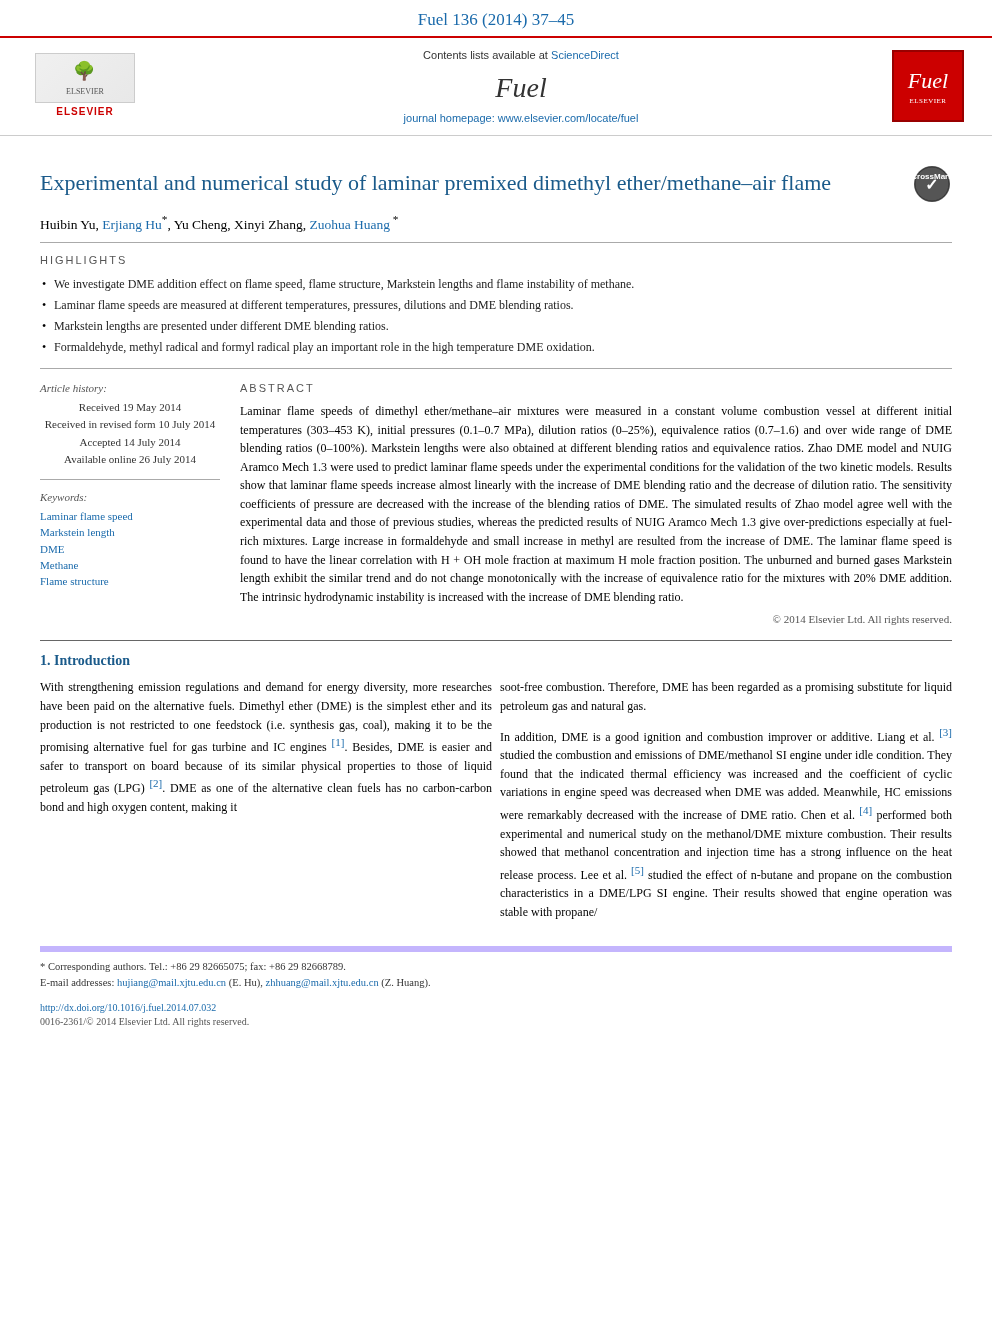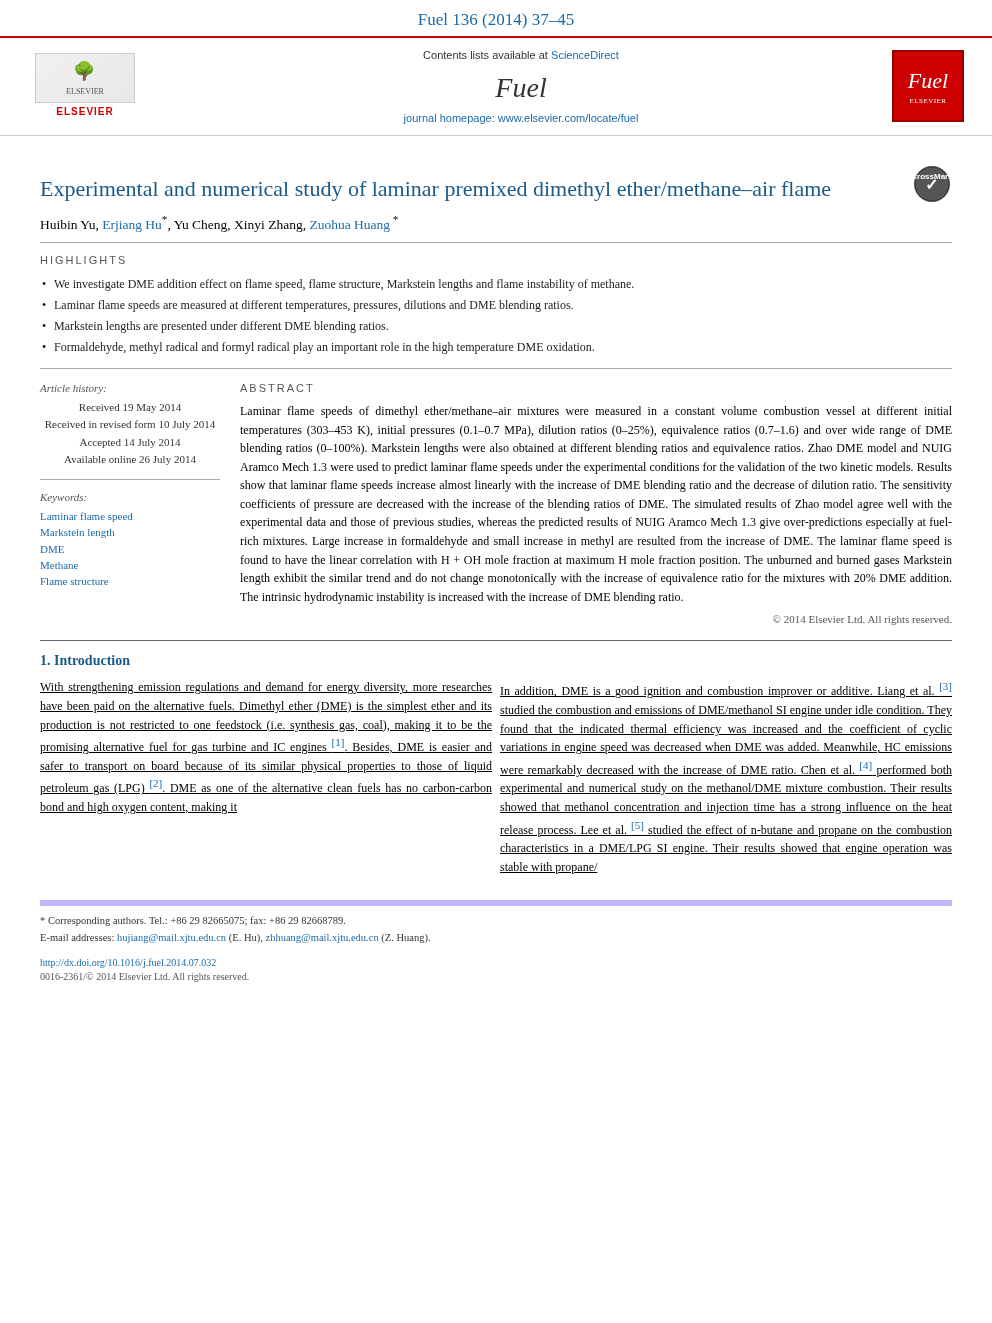--- a/index.html
+++ b/index.html
@@ -105,21 +105,21 @@
     }
 
     
     .main-content {
       padding: 10px 40px 20px 40px;
     }
 
     
     .article-title-section {
       display: flex;
-      align-items: flex-end;
+      align-items: center;
       margin: 18px 0 8px 0;
       gap: 10px;
     }
     .article-title {
       flex: 1;
       font-size: 22px;
       font-weight: normal;
       color: #1a5a8a;
       line-height: 1.3;
       font-family: 'Times New Roman', serif;
@@ -271,21 +271,20 @@
       border: none;
       border-top: 1.5px solid #666;
       margin: 10px 0;
     }
 
     
     .body-two-col {
       display: flex;
       gap: 8px;
       margin-top: 0;
-      text-decoration: underline;
     }
     .body-col {
       flex: 1;
       font-size: 12px;
       line-height: 1.55;
       text-align: justify;
     }
     .body-section-title {
       font-size: 14px;
       font-weight: bold;
@@ -437,20 +436,23 @@
       <div class="body-two-col">
 
         <div class="body-col">
           <p class="body-para">
             With strengthening emission regulations and demand for energy diversity, more researches have been paid on the alternative fuels. Dimethyl ether (DME) is the simplest ether and its production is not restricted to one feedstock (i.e. synthesis gas, coal), making it to be the promising alternative fuel for gas turbine and IC engines <a class="body-ref">[1]</a>. Besides, DME is easier and safer to transport on board because of its similar physical properties to those of liquid petroleum gas (LPG) <a class="body-ref">[2]</a>. DME as one of the alternative clean fuels has no carbon-carbon bond and high oxygen content, making it
           </p>
         </div>
 
         <div class="body-col">
           <p class="body-para">
+            soot-free combustion. Therefore, DME has been regarded as a promising substitute for liquid petroleum gas and natural gas.
+          </p>
+          <p class="body-para">
             In addition, DME is a good ignition and combustion improver or additive. Liang et al. <a class="body-ref">[3]</a> studied the combustion and emissions of DME/methanol SI engine under idle condition. They found that the indicated thermal efficiency was increased and the coefficient of cyclic variations in engine speed was decreased when DME was added. Meanwhile, HC emissions were remarkably decreased with the increase of DME ratio. Chen et al. <a class="body-ref">[4]</a> performed both experimental and numerical study on the methanol/DME mixture combustion. Their results showed that methanol concentration and injection time has a strong influence on the heat release process. Lee et al. <a class="body-ref">[5]</a> studied the effect of n-butane and propane on the combustion characteristics in a DME/LPG SI engine. Their results showed that engine operation was stable with propane/
           </p>
         </div>
       </div>
     </div>
 
     <div class="footer-notes">
       <div class="footnote-line">* Corresponding authors. Tel.: +86 29 82665075; fax: +86 29 82668789.</div>
       <div class="footnote-line">
         <span>E-mail addresses:</span>

